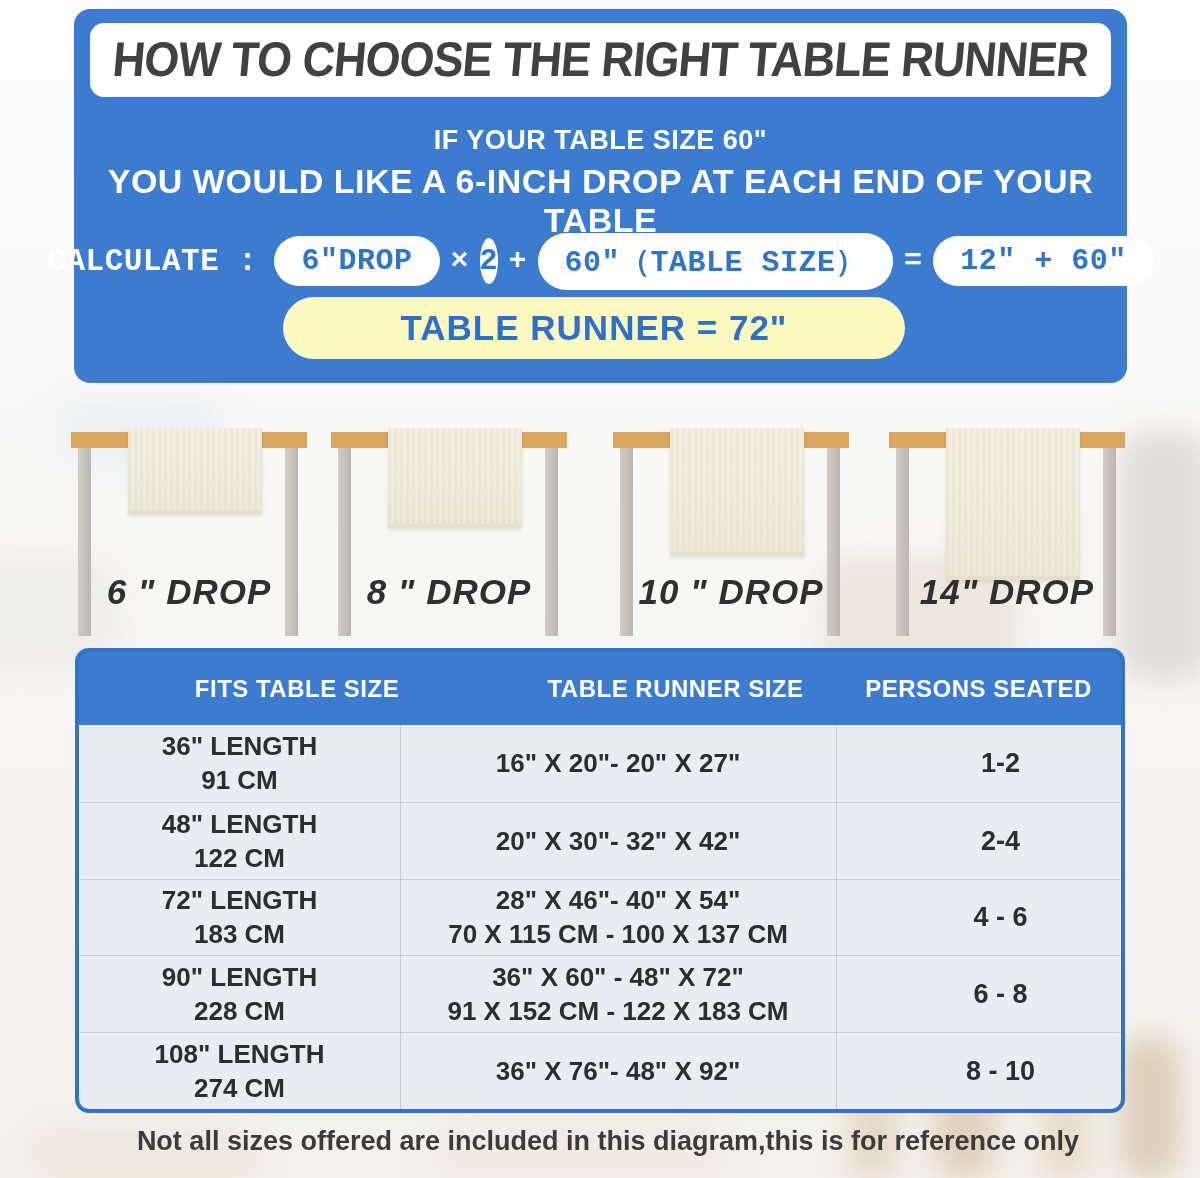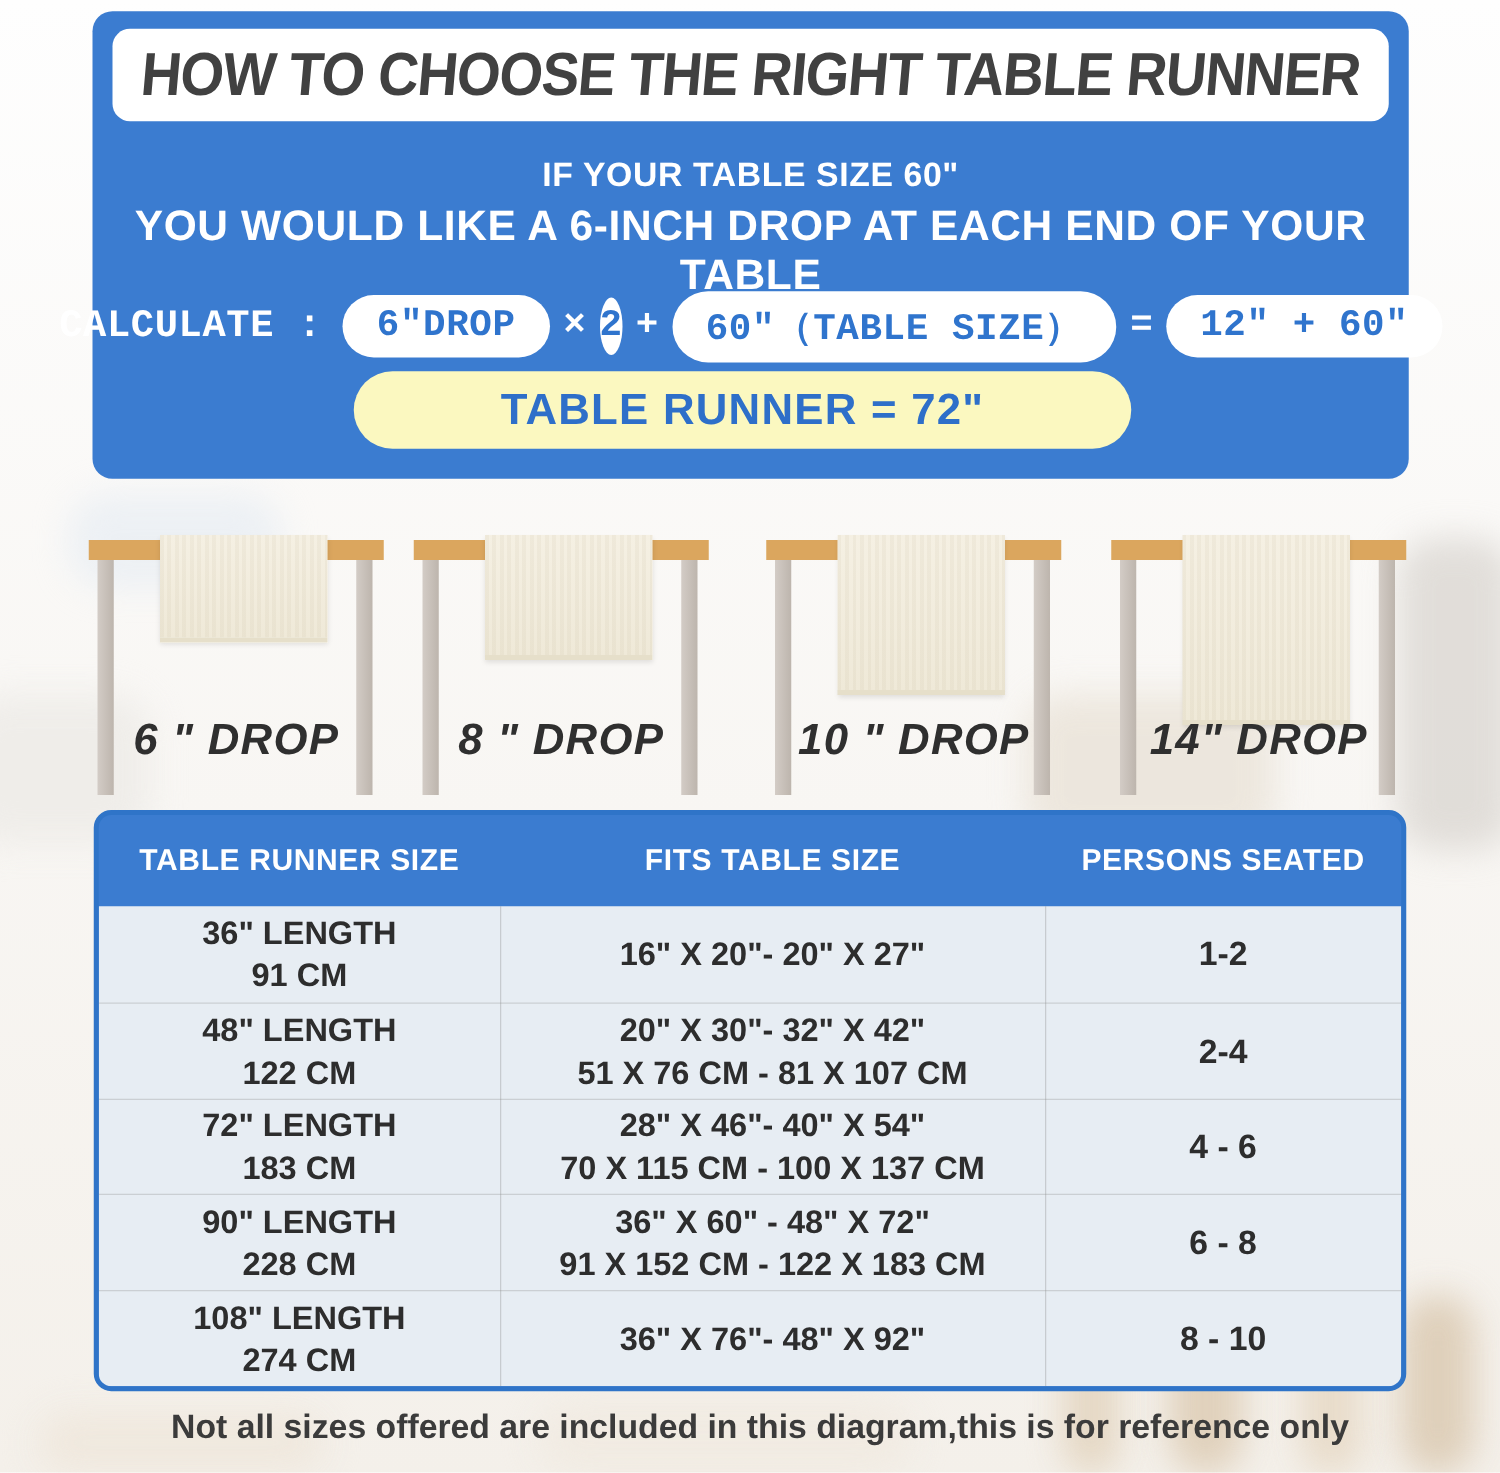--- a/index.html
+++ b/index.html
@@ -93,21 +93,21 @@
   .size-body{
     position:absolute;left:0;top:73px;width:1042px;height:384px;
     background:rgba(251,249,246,.90);
     display:grid;grid-template-rows:repeat(5,1fr);
   }
   .vline{position:absolute;top:73px;width:1px;height:384px;background:rgba(140,140,140,.35);}
   .v1{left:321px;} .v2{left:757px;}
   .trow{display:flex;align-items:center;border-top:1px solid rgba(140,140,140,.30);}
   .trow:first-child{border-top:none;}
   .c{color:#2d2d2d;font-weight:700;text-align:center;font-size:26px;line-height:34px;}
-  .c1{width:321px;} .c2{width:436px;} .c3{width:285px;font-size:27px;}
+  .c1{width:321px;} .c2{width:436px;} .c3{width:285px;font-size:27px;padding-left:22px;}
 
   .footer-note{
     position:absolute;left:8px;top:1126px;width:100%;text-align:center;
     font-size:27px;font-weight:700;color:#3b3b3b;
   }
 </style>
 </head>
 <body>
 
 <div class="blob b1"></div>
@@ -166,22 +166,22 @@
 <div class="fig f4">
   <div class="leg leg-l"></div>
   <div class="leg leg-r"></div>
   <div class="tabletop"></div>
   <div class="runner r4"></div>
   <div class="drop-label">14" DROP</div>
 </div>
 
 <div class="size-panel">
   <div class="size-head">
+    <div class="hcell hc2">FITS TABLE SIZE</div>
     <div class="hcell hc1">TABLE RUNNER SIZE</div>
-    <div class="hcell hc2">FITS TABLE SIZE</div>
     <div class="hcell hc3">PERSONS SEATED</div>
   </div>
 
   <div class="size-body">
     <div class="trow">
       <div class="c c1">
         <div>36" LENGTH</div>
         <div>91 CM</div>
       </div>
       <div class="c c2">
@@ -189,21 +189,20 @@
       </div>
       <div class="c c3">1-2</div>
     </div>
     <div class="trow">
       <div class="c c1">
         <div>48" LENGTH</div>
         <div>122 CM</div>
       </div>
       <div class="c c2">
         <div>20" X 30"- 32" X 42"</div>
-        <div>51 X 76 CM - 81 X 107 CM</div>
       </div>
       <div class="c c3">2-4</div>
     </div>
     <div class="trow">
       <div class="c c1">
         <div>72" LENGTH</div>
         <div>183 CM</div>
       </div>
       <div class="c c2">
         <div>28" X 46"- 40" X 54"</div>

